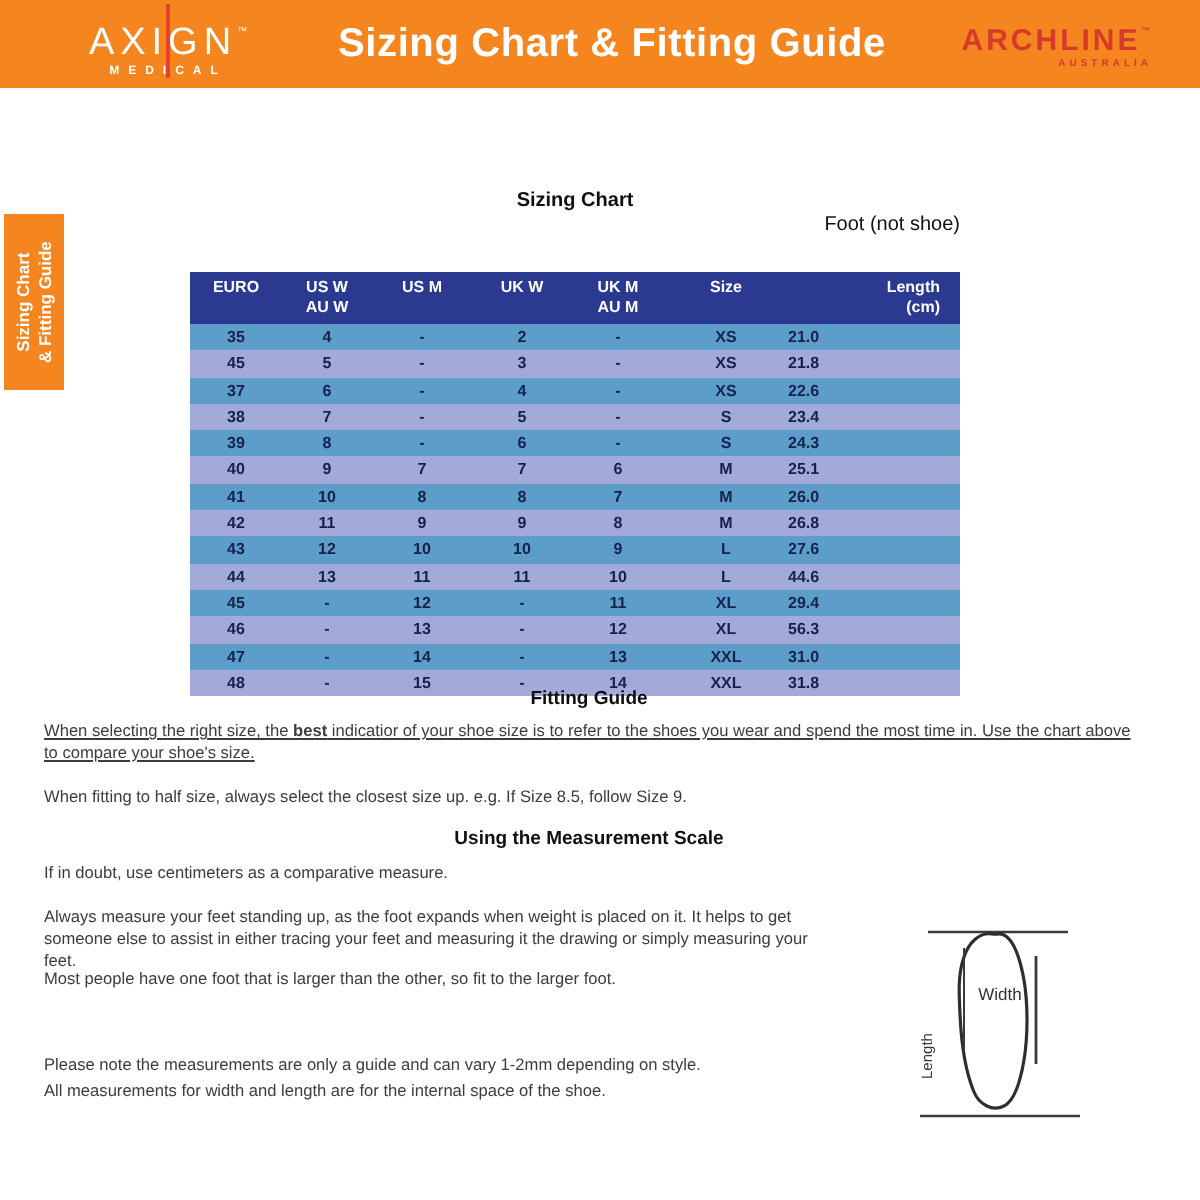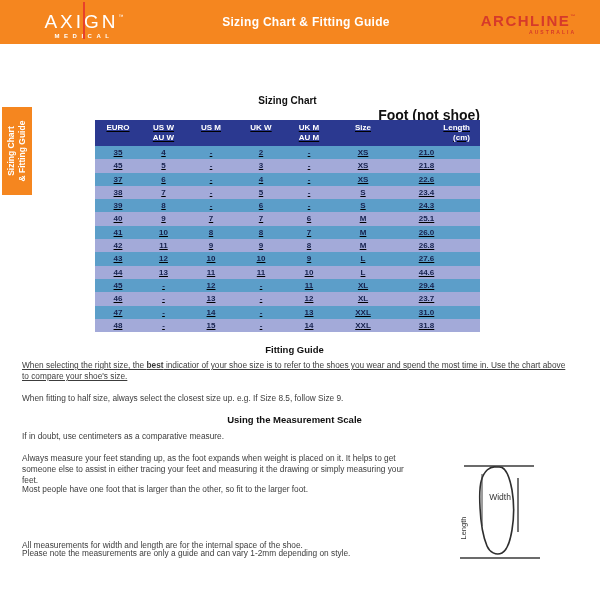--- a/index.html
+++ b/index.html
@@ -18,66 +18,66 @@
   
   .topbar{position:absolute;top:0;left:0;width:600px;height:44px;
           background:var(--orange);display:flex;align-items:center;}
   .axign{margin-left:28px;width:112px;position:relative;text-align:center;color:#fff;}
   .axign-name{font-size:19px;letter-spacing:3px;line-height:20px;}
   .axign-name sup{font-size:5px;vertical-align:10px;letter-spacing:0;}
   .axign-sub{font-size:6px;letter-spacing:4.5px;margin-top:1px;font-weight:bold;}
   .axign-rule{position:absolute;left:55px;top:-4px;width:2px;height:37px;
               background:var(--accent-red);}
   .topbar-title{flex:1;text-align:center;color:#fff;font-weight:bold;
-                font-size:12px;letter-spacing:0.3px;}
+                font-size:20px;letter-spacing:0.3px;}
   .archline{margin-right:16px;width:112px;text-align:center;color:var(--arch-red);}
   .arch-name{font-weight:bold;font-size:15px;letter-spacing:1.5px;line-height:15px;}
   .arch-name sup{font-size:5px;vertical-align:8px;letter-spacing:0;}
   .arch-sub{font-size:5px;letter-spacing:2px;font-weight:bold;text-align:right;
             padding-right:8px;margin-top:1px;}
 
   
   .side-tab{position:absolute;left:2px;top:107px;width:30px;height:88px;
             background:var(--orange);display:flex;align-items:center;justify-content:center;}
   .side-tab-inner{transform:rotate(-90deg);white-space:nowrap;color:#fff;
                   font-weight:bold;font-size:8.5px;line-height:1.3;text-align:center;}
 
   
   .chart-title{position:absolute;left:95px;top:95px;width:385px;text-align:center;
                font-weight:bold;font-size:10px;color:#101010;}
   .foot-label{position:absolute;left:320px;top:107px;width:160px;text-align:right;
-              font-weight:bold;font-size:14px;color:#101010;}
-
-  
-  table.sizing{position:absolute;left:95px;top:120px;width:385px;
-               border-collapse:collapse;table-layout:fixed;text-decoration:underline;}
+              font-weight:normal;font-size:10px;color:#101010;}
+
+  
+  table.sizing{position:absolute;left:95px;top:136px;width:385px;
+               border-collapse:collapse;table-layout:fixed;}
   table.sizing th{background:var(--navy);color:#fff;font-size:8px;font-weight:bold;
                   text-align:center;vertical-align:top;padding:3px 1px 3px;
                   line-height:1.25;white-space:pre-line;}
   table.sizing th.col-last{text-align:right;padding-right:10px;}
   table.sizing td{font-size:8px;font-weight:bold;color:var(--row-text);
                   text-align:center;padding:0;line-height:13.3px;height:13.3px;}
-  table.sizing td.col-last{text-align:center;padding-right:21px;}
+  table.sizing td.col-last{text-align:left;padding-right:21px;}
   table.sizing tbody tr:nth-child(odd){background:var(--row-blue);}
   table.sizing tbody tr:nth-child(even){background:var(--row-lav);}
 
   
   .h-center{position:absolute;left:22px;width:545px;text-align:center;
             font-size:9.5px;font-weight:bold;color:#101010;}
   .body-text{position:absolute;left:22px;width:545px;margin:0;
              font-size:8.3px;line-height:1.32;color:#3c3c3c;}
   .pos-fit-h{top:344px;}
   .pos-p1{top:360px;text-decoration:underline;}
   .pos-p2{top:393px;}
   .pos-meas-h{top:414px;}
   .pos-mp1{top:431px;}
   .pos-mp2{top:453px;width:400px;}
   .pos-mp3{top:484px;}
   .pos-mp4{top:540px;}
-  .pos-mp5{top:548px;width:430px;}
+  .pos-mp5{top:527px;width:430px;}
 
   
   .foot-svg{position:absolute;left:452px;top:450px;}
 </style>
 </head>
 <body>
 
 <div class="page">
 
   <div class="topbar">
@@ -227,21 +227,21 @@
           <td>XL</td>
           <td class="col-last">29.4</td>
         </tr>
         <tr>
           <td>46</td>
           <td>-</td>
           <td>13</td>
           <td>-</td>
           <td>12</td>
           <td>XL</td>
-          <td class="col-last">23.7</td>
+          <td class="col-last">56.3</td>
         </tr>
         <tr>
           <td>47</td>
           <td>-</td>
           <td>14</td>
           <td>-</td>
           <td>13</td>
           <td>XXL</td>
           <td class="col-last">31.0</td>
         </tr>

